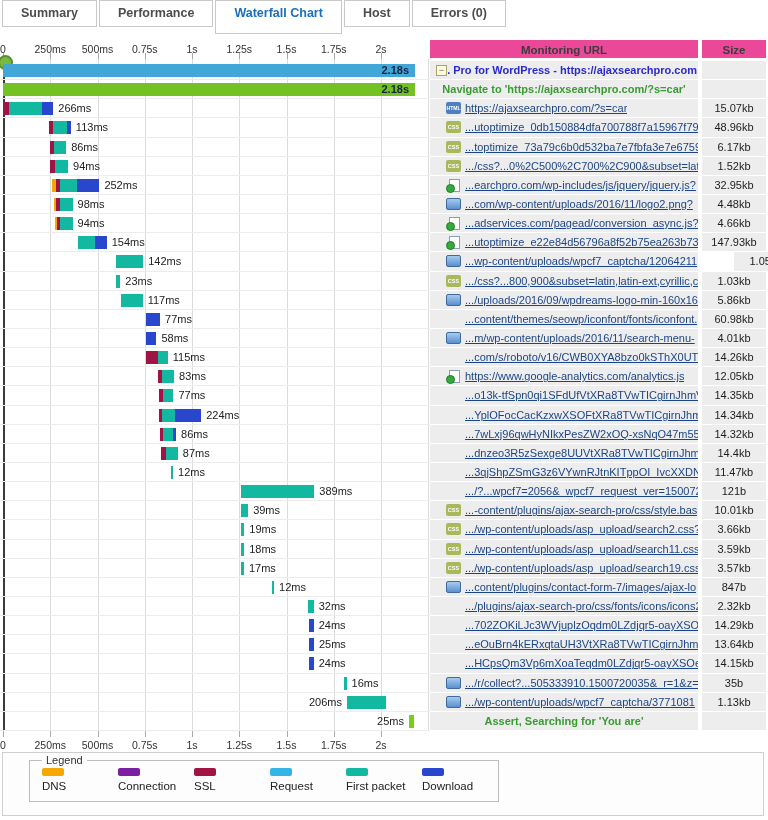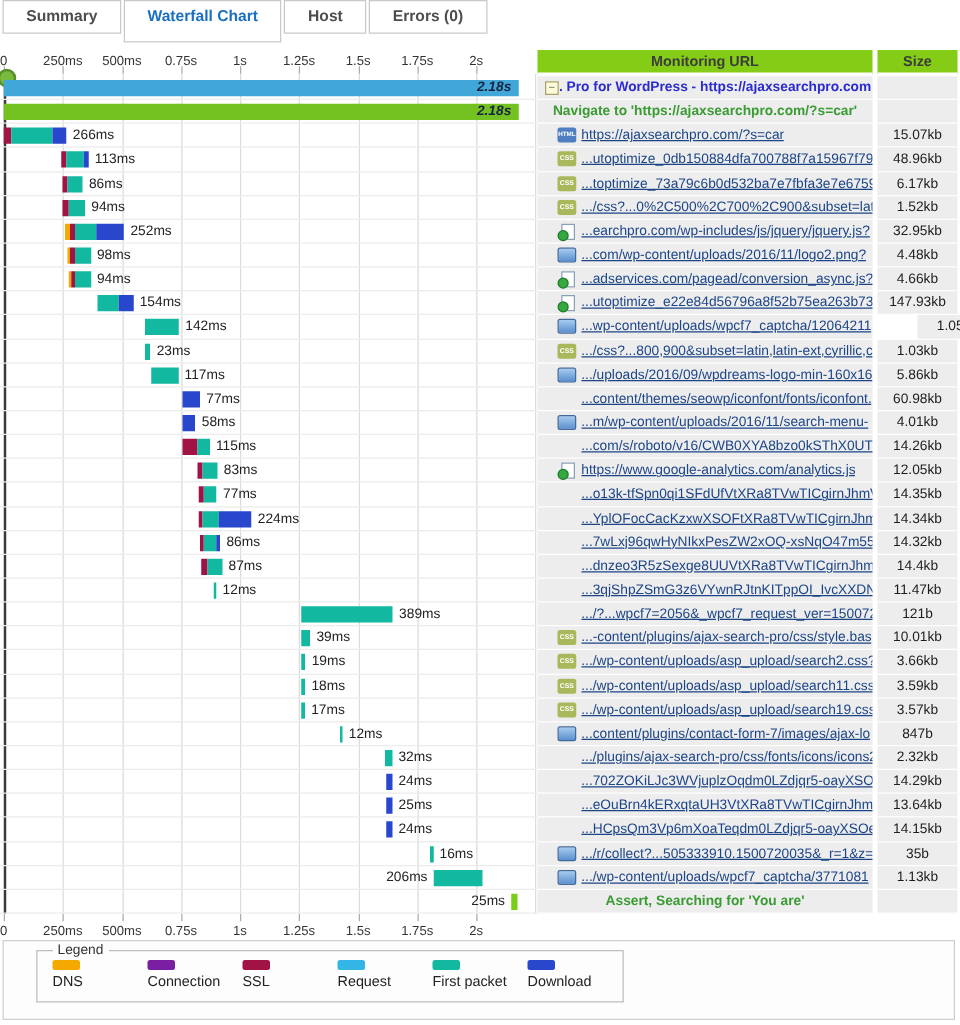--- a/index.html
+++ b/index.html
@@ -14,24 +14,24 @@
   .plot{position:absolute;top:0;left:0;width:430px;height:712px;}
   .axis-label{position:absolute;font-size:10.5px;color:#333;transform:translateX(-50%);white-space:nowrap;}
   .tickmark{position:absolute;width:1px;height:6px;background:#aaa;}
   .gridline{position:absolute;width:1px;background:#dcdcdc;}
   .axisline{position:absolute;width:2px;background:#3a3a3a;}
   .startdot{position:absolute;width:11px;height:11px;border-radius:50%;background:#79b93e;border:2px solid #55902c;}
   .bar-row{position:absolute;left:0;width:430px;box-sizing:border-box;border-bottom:1px solid #ececec;}
   .bar{position:absolute;top:3px;height:13px;display:flex;}
   .seg{height:13px;flex:0 0 auto;}
   .bar-label{position:absolute;font-size:11px;color:#222;white-space:nowrap;}
-  .bar-label.inside{color:#16233f;font-weight:bold;font-style:italic;}
+  .bar-label.inside{color:#16233f;font-weight:bold;}
   
   .panel{position:absolute;left:430px;top:0;width:338px;height:712px;background:#fff;}
-  .hdr{position:absolute;top:0;height:20px;background:#84cc16;color:#3c3c3c;font-size:11.5px;
+  .hdr{position:absolute;top:0;height:20px;background:#ec4899;color:#3c3c3c;font-size:11.5px;
     font-weight:bold;text-align:center;line-height:20px;border-bottom:2px solid #fff;box-sizing:border-box;}
   .hdr-url{left:0;width:268px;}
   .hdr-size{left:272px;width:64px;}
   .url-cell{position:absolute;left:0;width:268px;height:100%;background:#ededed;border-bottom:1px solid #fff;
     box-sizing:border-box;overflow:hidden;white-space:nowrap;display:flex;align-items:center;padding-left:16px;}
   .size-cell{position:absolute;left:272px;width:64px;height:100%;background:#ededed;border-bottom:1px solid #fff;
     box-sizing:border-box;text-align:center;font-size:11px;color:#1d1d1d;display:flex;align-items:center;justify-content:center;}
   .u-link{font-size:11px;color:#1c4587;text-decoration:underline;cursor:pointer;overflow:hidden;}
   .u-root{font-size:11px;color:#2a2ad0;font-weight:bold;cursor:pointer;}
   .u-nav{font-size:11px;color:#3a9b33;font-weight:bold;width:100%;text-align:center;}
@@ -55,20 +55,21 @@
   .legend-items{display:flex;}
   .legend-item{width:76px;flex:0 0 76px;}
   .swatch{width:22px;height:8px;border-radius:2px;margin-bottom:4px;}
   .legend-item .lbl{font-size:11.5px;color:#222;white-space:nowrap;}
 </style>
 </head>
 <body>
 
 <div class="tabbar" id="tabbar">
     <div class="tab">Summary</div>
+    <div class="tab">Performance</div>
     <div class="tab active">Waterfall Chart</div>
     <div class="tab">Host</div>
     <div class="tab">Errors (0)</div>
   </div>
 
 <div class="chart">
   <div class="plot" id="plot">
       <div class="axis-label" style="left: 3px; top: 3px;">0</div>
       <div class="tickmark" style="left: 3px; top: 13px;"></div>
       <div class="tickmark" style="left: 3px; top: 691px;"></div>

